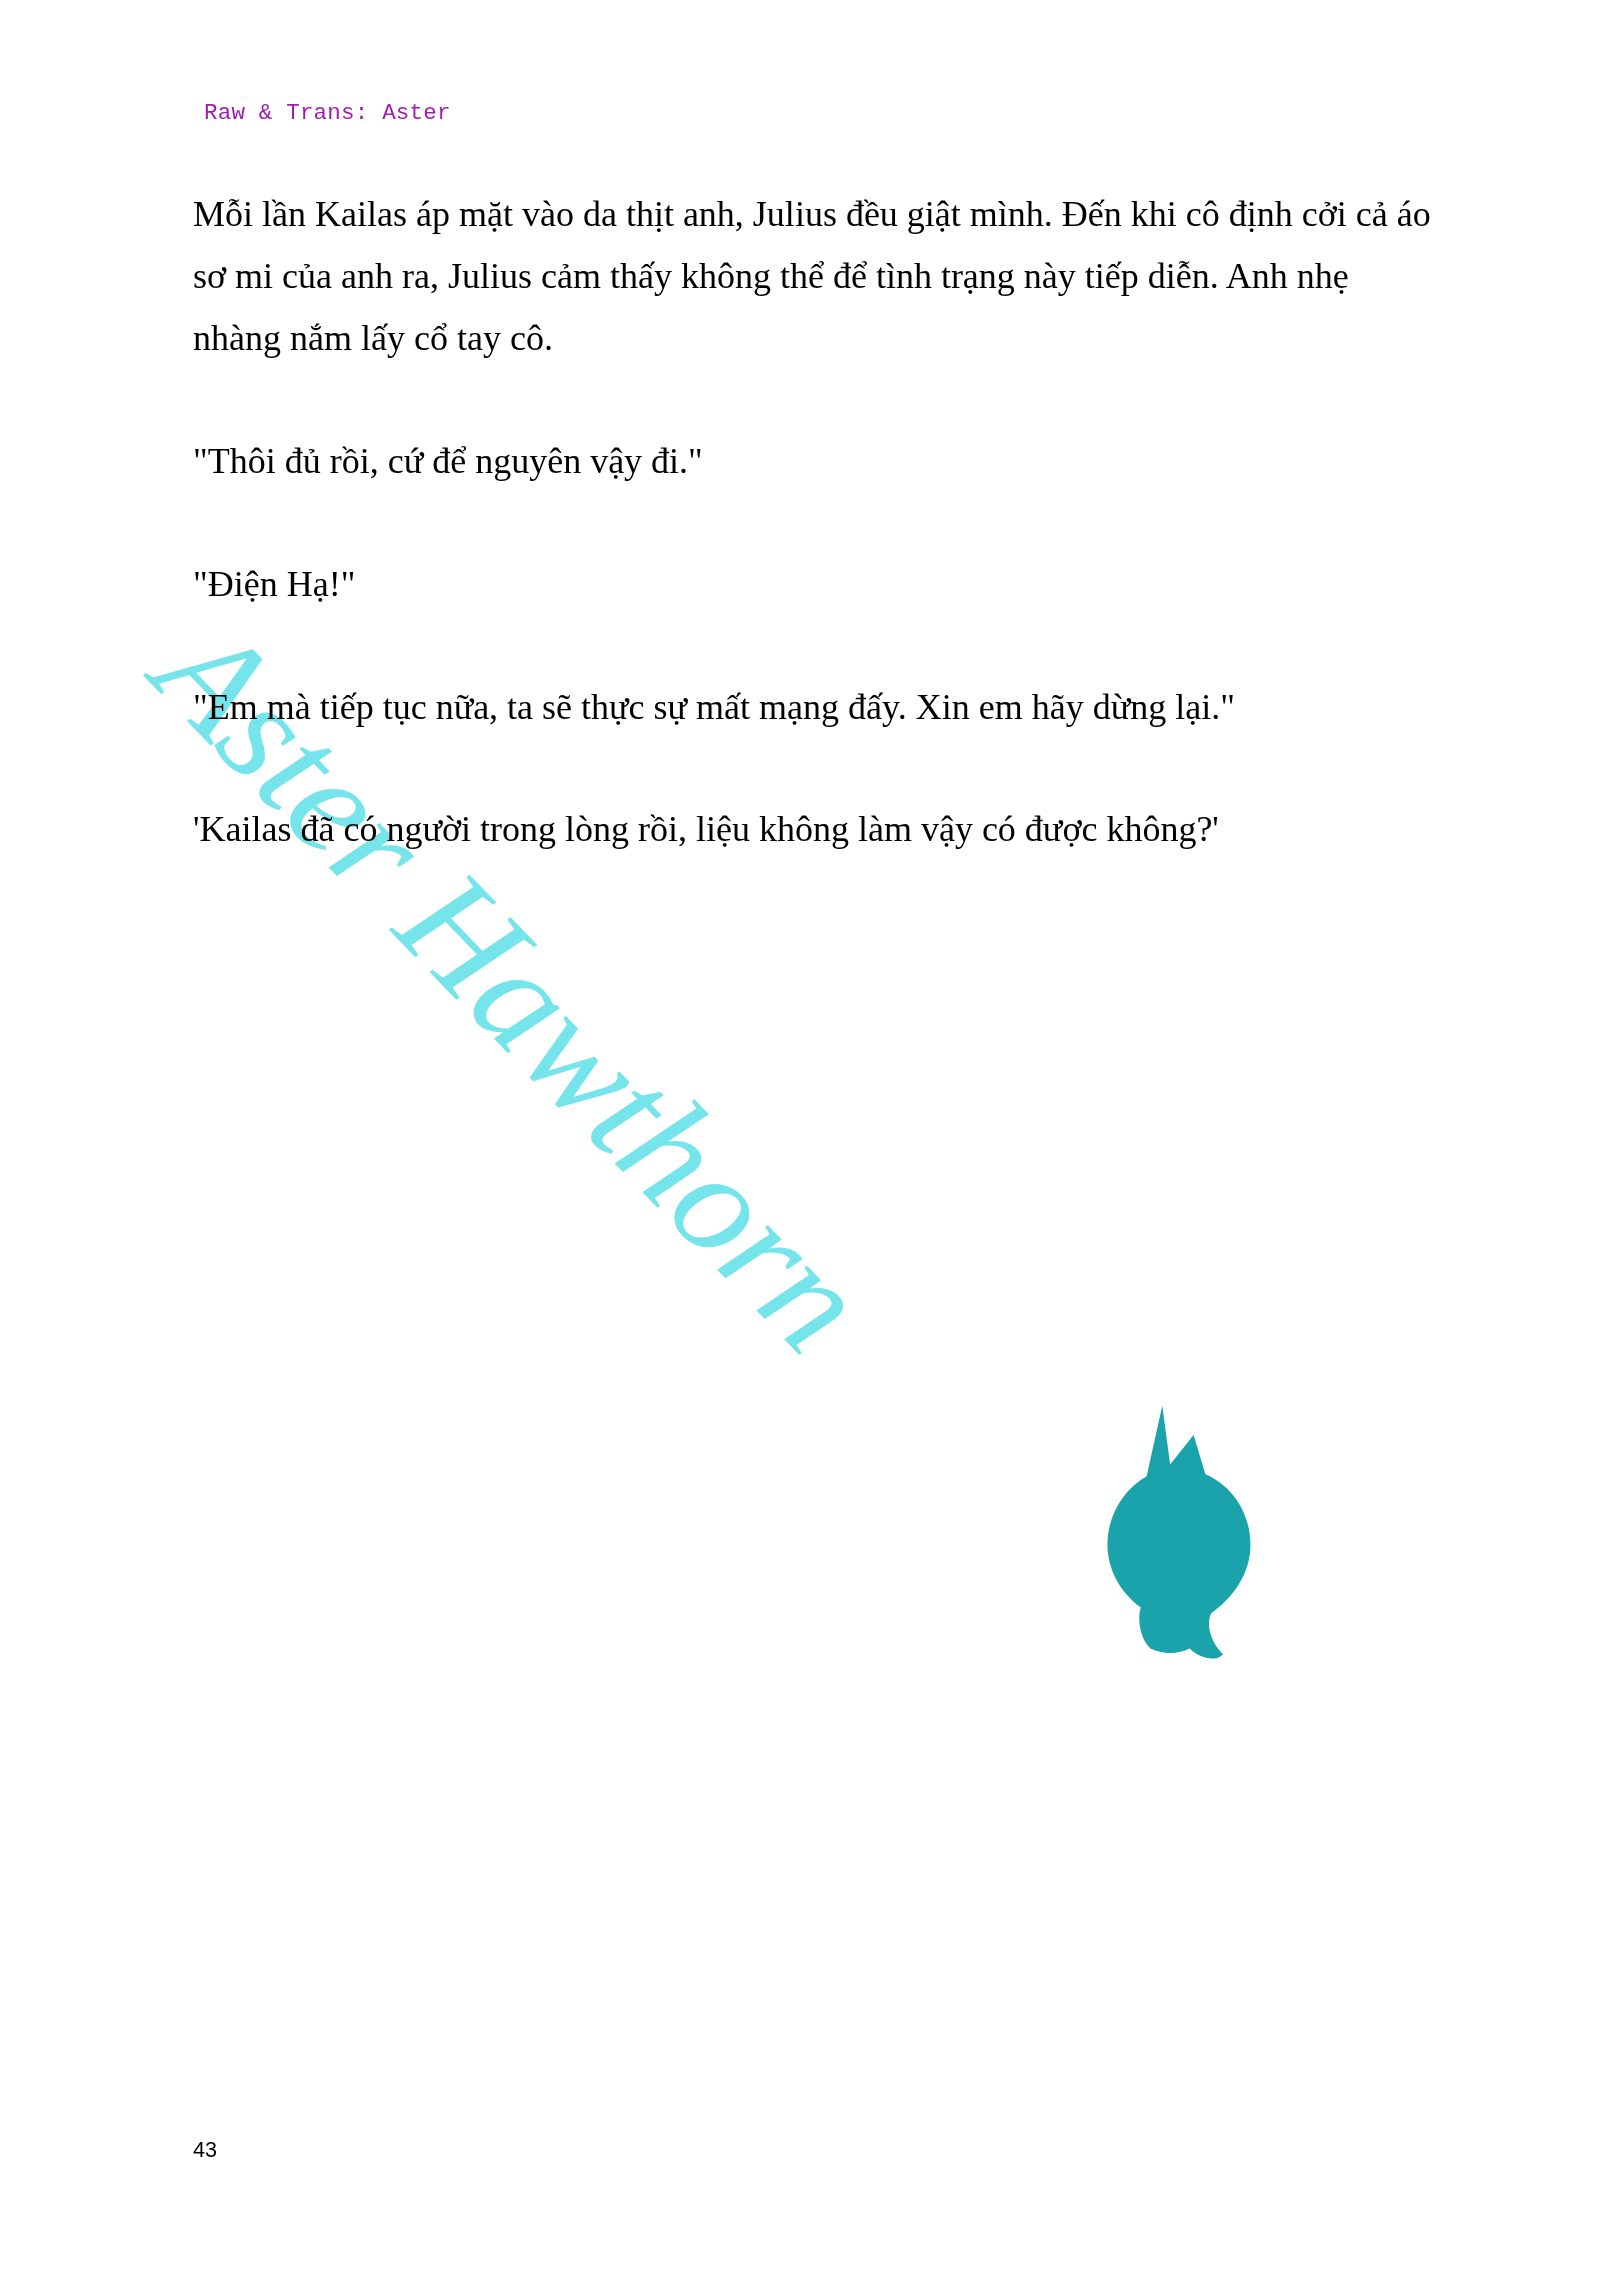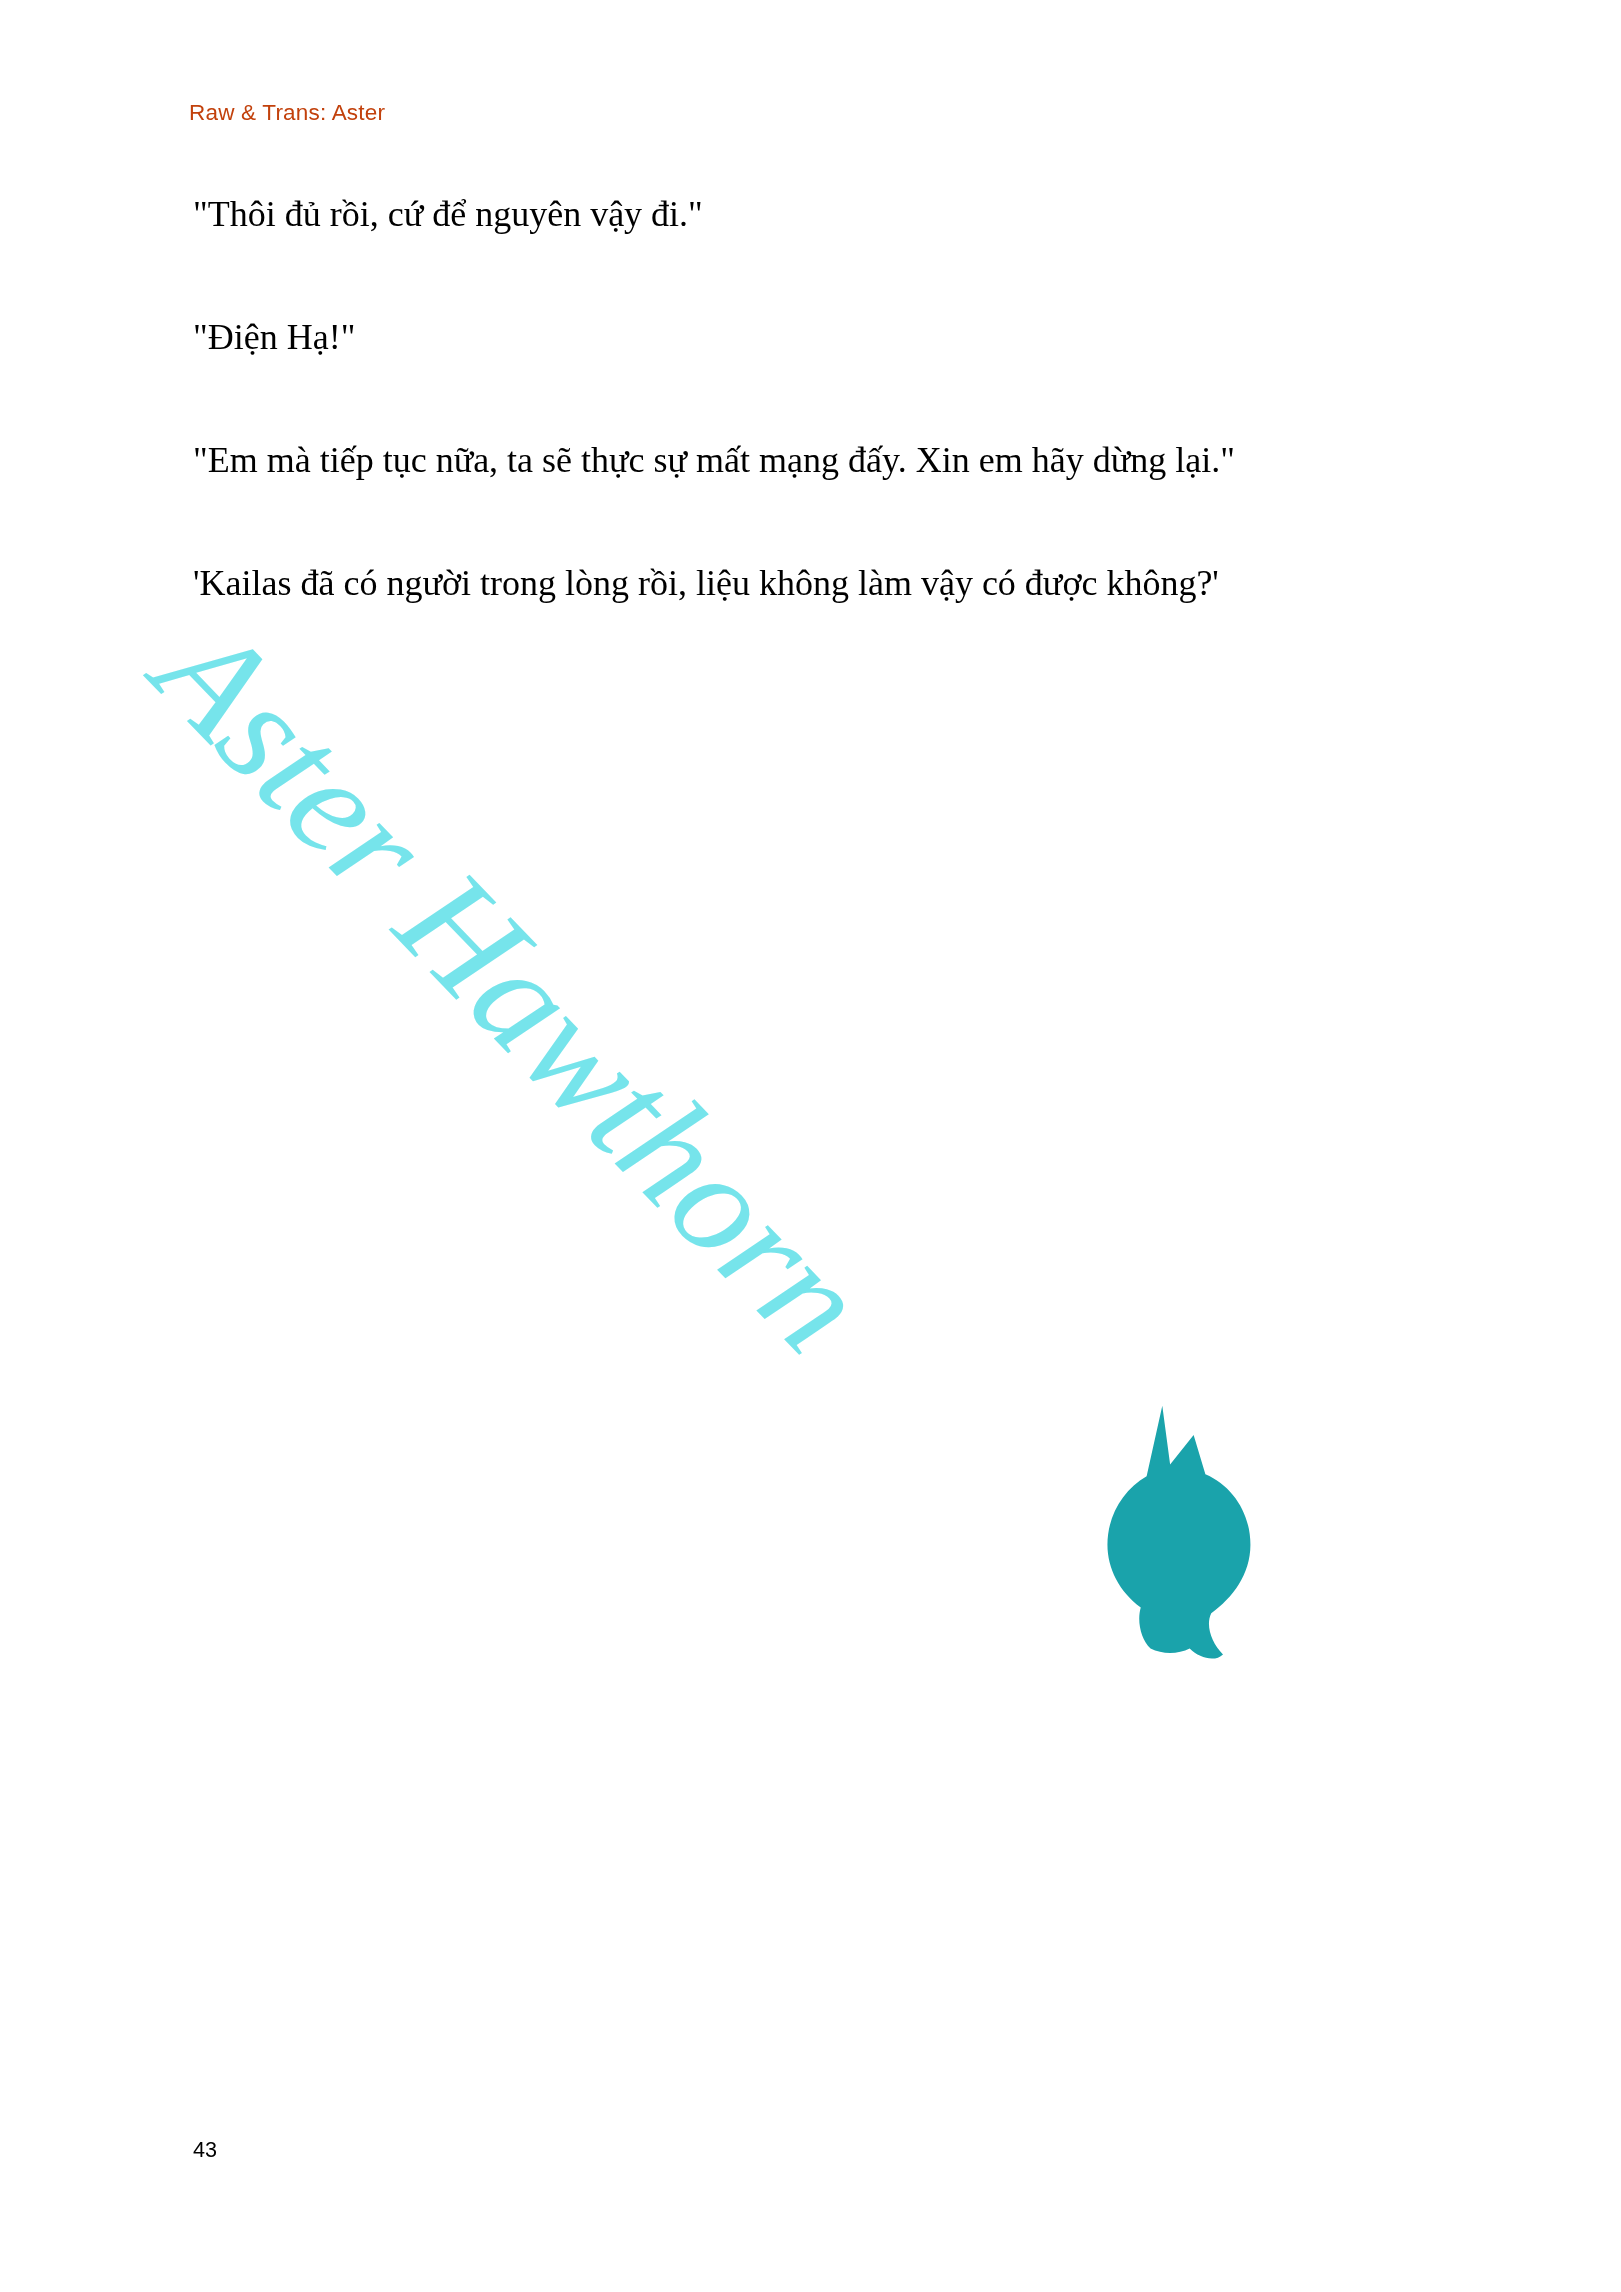--- a/index.html
+++ b/index.html
@@ -10,25 +10,25 @@
   .page {
     position: relative;
     width: 1621px;
     height: 2293px;
     background: #ffffff;
     overflow: hidden;
     font-family: "Liberation Serif", serif;
   }
   .header {
     position: absolute;
-    left: 189px;
+    left: 204px;
     top: 100px;
-    font-family: Liberation Sans, sans-serif;
+    font-family: Liberation Mono, monospace;
     font-size: 22.5px;
-    color: #c2410c;
+    color: #a21caf;
     letter-spacing: 0.2px;
   }
   .content {
     position: absolute;
     left: 193px;
     top: 184px;
     width: 1245px;
   }
   .para {
     font-family: "Liberation Serif", serif;
@@ -80,20 +80,21 @@
 
   <div class="header">Raw &amp; Trans: Aster</div>
 
   <div class="watermark">Aster Hawthorn</div>
 
   <svg class="logo" viewBox="0 0 220 290">
     <path fill="#1aa3ab" d="M96 14 L104 74 L128 44 L140 84 C168 96 186 124 186 156 C186 186 168 210 146 226 C140 238 146 256 158 268 C150 276 134 272 124 262 C112 268 96 268 84 262 C74 252 70 234 74 220 C52 204 40 180 40 156 C40 126 56 100 80 86 Z"></path>
   </svg>
 
   <div class="content">
+    <p class="para">Mỗi lần Kailas áp mặt vào da thịt anh, Julius đều giật mình. Đến khi cô định cởi cả áo sơ mi của anh ra, Julius cảm thấy không thể để tình trạng này tiếp diễn. Anh nhẹ nhàng nắm lấy cổ tay cô.</p>
     <p class="para">"Thôi đủ rồi, cứ để nguyên vậy đi."</p>
     <p class="para">"Điện Hạ!"</p>
     <p class="para">"Em mà tiếp tục nữa, ta sẽ thực sự mất mạng đấy. Xin em hãy dừng lại."</p>
     <p class="para">'Kailas đã có người trong lòng rồi, liệu không làm vậy có được không?'</p>
   </div>
 
   <div class="page-number">43</div>
 
 </div>
 

